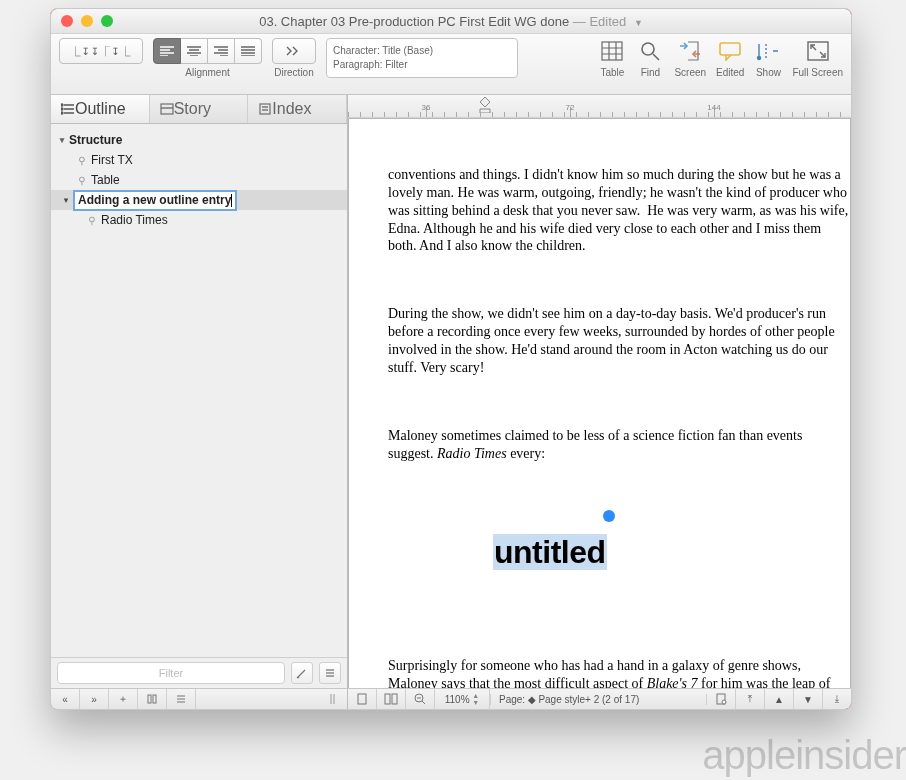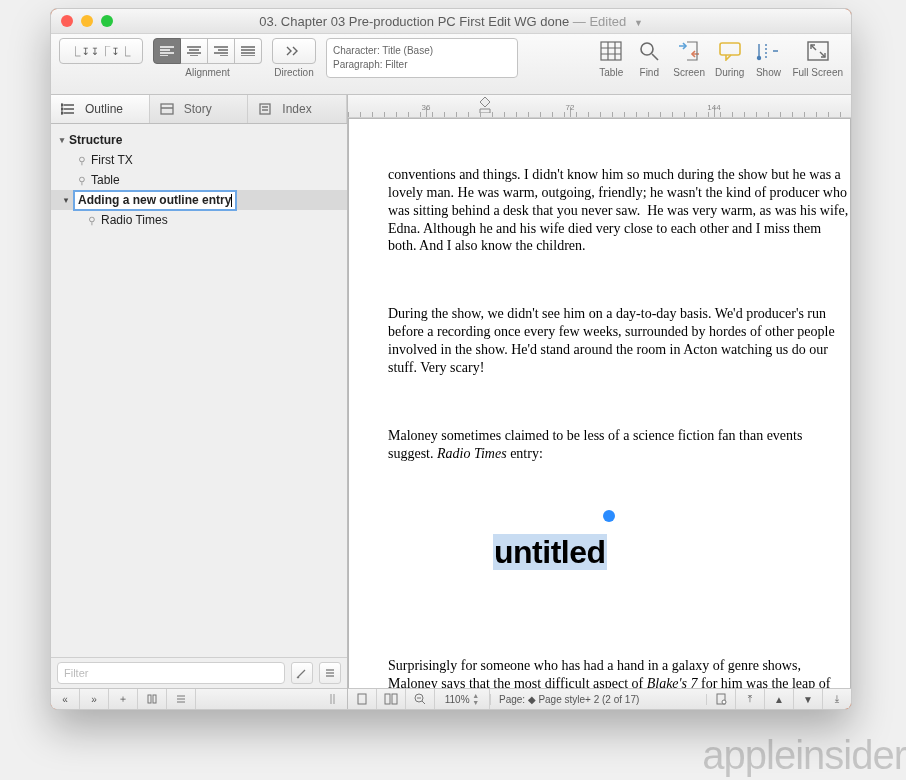--- a/index.html
+++ b/index.html
@@ -24,37 +24,37 @@
   .tbtn.last{border-radius:0 4px 4px 0;border-left:none;}
   .tbtn.mid{border-left:none;}
   .tbtn.solo{border-radius:4px;}
   .tbtn.sel{background:#7d7d7d;color:#fff;border-color:#6a6a6a;}
   .stylebox{height:34px;width:178px;background:#fff;border:1px solid #c3c3c3;border-radius:4px;font-size:10px;color:#666;padding:2px 6px;line-height:1.4;display:flex;flex-direction:column;justify-content:center;}
   .tlabel{margin-top:3px;}
   .spacer{flex:1;}
   .ticon{width:28px;height:26px;display:flex;align-items:center;justify-content:center;}
   
   .tabstrip{height:28px;background:#e6e6e6;border-bottom:1px solid #bdbdbd;display:flex;}
-  .tab{width:98px;border-right:1px solid #cfcfcf;display:flex;align-items:center;gap:10px;padding:0 10px;font-size:12px;color:#444;background:linear-gradient(#fdfdfd,#ebebeb);}
+  .tab{width:98px;border-right:1px solid #cfcfcf;display:flex;align-items:center;gap:0;padding:0 10px;font-size:16px;color:#444;background:linear-gradient(#fdfdfd,#ebebeb);}
   .tab.inactive{background:linear-gradient(#f0f0f0,#e1e1e1);color:#666;}
   .tabicon{width:14px;height:14px;display:inline-flex;align-items:center;justify-content:center;}
   
   .body{flex:1;display:flex;min-height:0;}
   .sidebar{width:296px;background:#efefef;border-right:1px solid #bdbdbd;display:flex;flex-direction:column;}
   .tree{flex:1;overflow:auto;font-size:12px;padding-top:6px;}
   .trow{display:flex;align-items:center;height:20px;padding-left:6px;color:#222;}
   .tri{width:10px;text-align:center;color:#666;font-size:9px;margin-right:2px;}
   .pin{width:10px;text-align:center;color:#9a9a9a;margin-right:4px;font-size:10px;}
   .trow.root{font-weight:700;}
   .trow.sel{background:#d9d9d9;}
   .trow.sel .tri{color:#4a4a4a;}
   .editbox{flex:0 0 auto;background:#fff;border:2px solid #6ea8e6;font-weight:700;padding:0 3px;height:17px;display:flex;align-items:center;font-size:12px;}
   .editbox .caret{display:inline-block;width:1px;height:13px;background:#000;}
   .sidefoot{height:30px;border-top:1px solid #cfcfcf;display:flex;align-items:center;padding:0 6px;gap:6px;}
-  .filter{flex:1;height:20px;border:1px solid #cfcfcf;background:#fff;border-radius:4px;font-size:11px;color:#aaa;padding:0 6px;display:flex;align-items:center;}
+  .filter{flex:1;height:20px;border:1px solid #cfcfcf;background:#fff;border-radius:4px;font-size:11px;color:#aaa;padding:0 6px;display:flex;align-items:center;justify-content:center;}
   .sficon{width:20px;height:20px;border:1px solid #cfcfcf;border-radius:3px;background:linear-gradient(#fff,#eee);display:flex;align-items:center;justify-content:center;color:#666;font-size:11px;}
   
   .docarea{flex:1;display:flex;flex-direction:column;min-width:0;}
   .ruler{height:22px;background:linear-gradient(#f7f7f7,#e9e9e9);border-bottom:1px solid #cfcfcf;position:relative;font-size:8px;color:#888;overflow:hidden;}
   .ruler .tick{position:absolute;bottom:0;width:1px;height:5px;background:#aaa;}
   .ruler .tickL{height:10px;}
   .ruler .num{position:absolute;bottom:5px;transform:translateX(-50%);text-align:center;}
   .ruler .marker{position:absolute;top:2px;left:130px;}
   .docscroll{flex:1;background:#bfbfbf;overflow:auto;}
   .page{background:#fff;margin:0;min-height:562px;padding:12px 0 12px 40px;box-shadow:0 0 0 1px #b8b8b8 inset;}
@@ -210,21 +210,21 @@
       </div>
       <div class="tgroup">
         <div class="ticon">
           <svg width="24" height="20">
               <g fill="none" stroke="#e2b93f" stroke-width="1.6">
                 <rect x="2" y="2" width="20" height="12" rx="2"></rect>
                 <polyline points="8,14 8,19 13,14"></polyline>
               </g>
             </svg>
         </div>
-        <div class="tlabel">During</div>
+        <div class="tlabel">Edited</div>
       </div>
       <div class="tgroup">
         <div class="ticon">
           <svg width="24" height="20">
               <g stroke="#4a7fb5" stroke-width="1.4">
                 <line x1="3" y1="3" x2="3" y2="17"></line>
                 <circle cx="3" cy="17" r="1.5" fill="#4a7fb5"></circle>
                 <line x1="10" y1="3" x2="10" y2="17" stroke-dasharray="2 2"></line>
                 <line x1="17" y1="10" x2="22" y2="10"></line>
               </g>
@@ -429,21 +429,21 @@
             <div class="tick tickL" style="left: 222px;"></div>
             <div class="num" style="left: 222px;">72</div>
             <div class="tick tickL" style="left: 366px;"></div>
             <div class="num" style="left: 366px;">144</div>
           </div>
         <div class="docscroll">
           <div class="page">
             <div class="doctext">
               <p class="indent">conventions and things. I didn't know him so much during the show but he was a lovely man. He was warm, outgoing, friendly; he wasn't the kind of producer who was sitting behind a desk that you never saw.  He was very warm, as was his wife, Edna. Although he and his wife died very close to each other and I miss them both. And I also know the children.</p>
               <p class="indent">During the show, we didn't see him on a day-to-day basis. We'd producer's run before a recording once every few weeks, surrounded by hordes of other people involved in the show. He'd stand around the room in Acton watching us do our stuff. Very scary!</p>
-              <p><span>Maloney sometimes claimed to be less of a science fiction fan than events suggest. </span><i>Radio Times</i><span> entry:</span></p>
+              <p><span>Maloney sometimes claimed to be less of a science fiction fan than events suggest. </span><i>Radio Times</i><span> every:</span></p>
               <div class="untitledwrap">
                 <span class="untitled">untitled</span>
                 <span class="handle"></span>
               </div>
               <p class="indent"><span>Surprisingly for someone who has had a hand in a galaxy of genre shows, Maloney says that the most difficult aspect of </span><i>Blake's 7</i><span> for him was the leap of faith which allowed him, personally, to accept the concept of faster-than-light travel. 'In the second episode we have Blake and Ore doing about an eight-month trip to a penal planet. After that they roam around the galaxy in their spaceship with the nonchalance one might have when catching a bus. I found it really hard at first to accept this. But once I did, it was fine.</span></p>
               
             </div>
           </div>
         </div>
         <div class="botbar">

